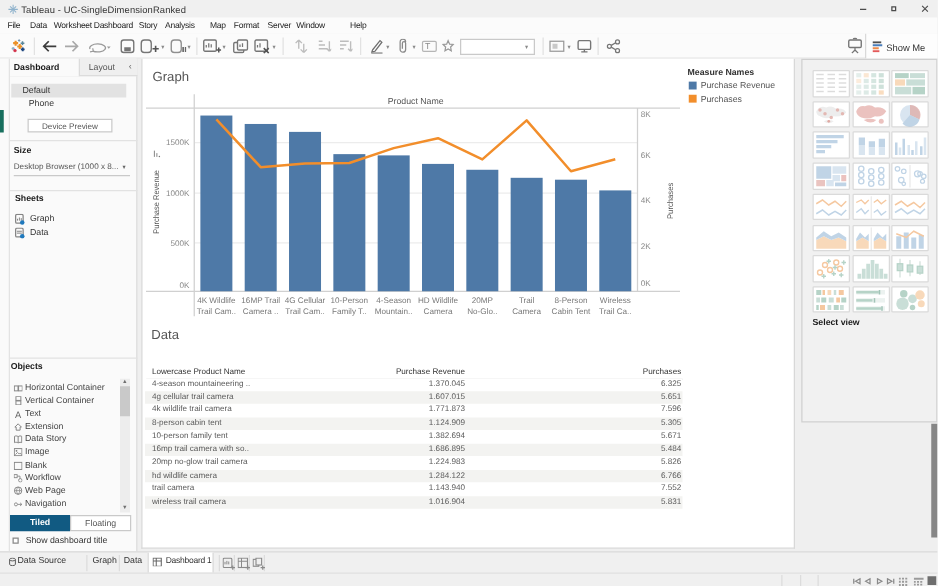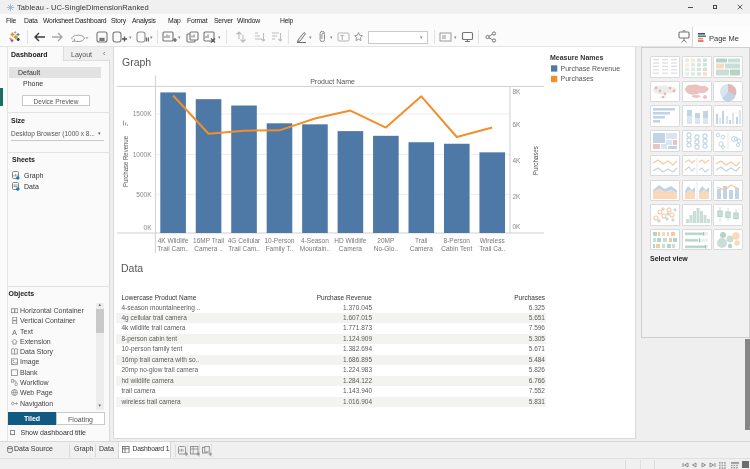--- a/index.html
+++ b/index.html
@@ -162,21 +162,21 @@
           <rect x="1" y="2" width="10" height="6" rx="1" fill="none" stroke="#757575" stroke-width="1.1"></rect>
           <path d="M6 8 v3 M3.5 12.5 L6 10 L8.5 12.5 M4.5 1.2 Q6 0 7.5 1.2" stroke="#757575" stroke-width="1" fill="none"></path>
         </svg>
  <div class="abs" style="left:692px;top:0;width:58px;height:20px;background:#fdfdfd;border-left:1px solid #d9d9d9"></div>
  <svg class="abs" style="left:698px;top:6px" width="8" height="9" viewBox="0 0 8 9">
           <rect x="0" y="0" width="7" height="1.6" fill="#4f4f4f"></rect>
           <rect x="0" y="2.4" width="8" height="1.6" fill="#4a7ebb"></rect>
           <rect x="0" y="4.8" width="5" height="1.6" fill="#ef8b4a"></rect>
           <rect x="0" y="7.2" width="5.5" height="1.6" fill="#e35a5a"></rect>
         </svg>
- <span class="abs" style="left:709px;top:6.5px;font-size:7.5px;color:#333">Page Me</span>
+ <span class="abs" style="left:709px;top:6.5px;font-size:7.5px;color:#333">Show Me</span>
 </path></div>
 
 <div class="abs" id="main">
 
  <div class="abs" id="sidebar">
   <div class="abs" style="left:0;top:0;width:8px;height:394px;background:#fafafa;border-right:1px solid #e3e3e3"></div>
   <div class="abs" style="left:0;top:41px;width:2.5px;height:18px;background:#19705f"></div>
 
   <div class="abs" style="left:8px;top:0;width:102px;height:14px;background:#efefef;border-bottom:1px solid #dcdcdc"></div>
   <div class="abs" style="left:8px;top:0;width:56px;height:14px;background:#fafafa;border-right:1px solid #dcdcdc"></div>

